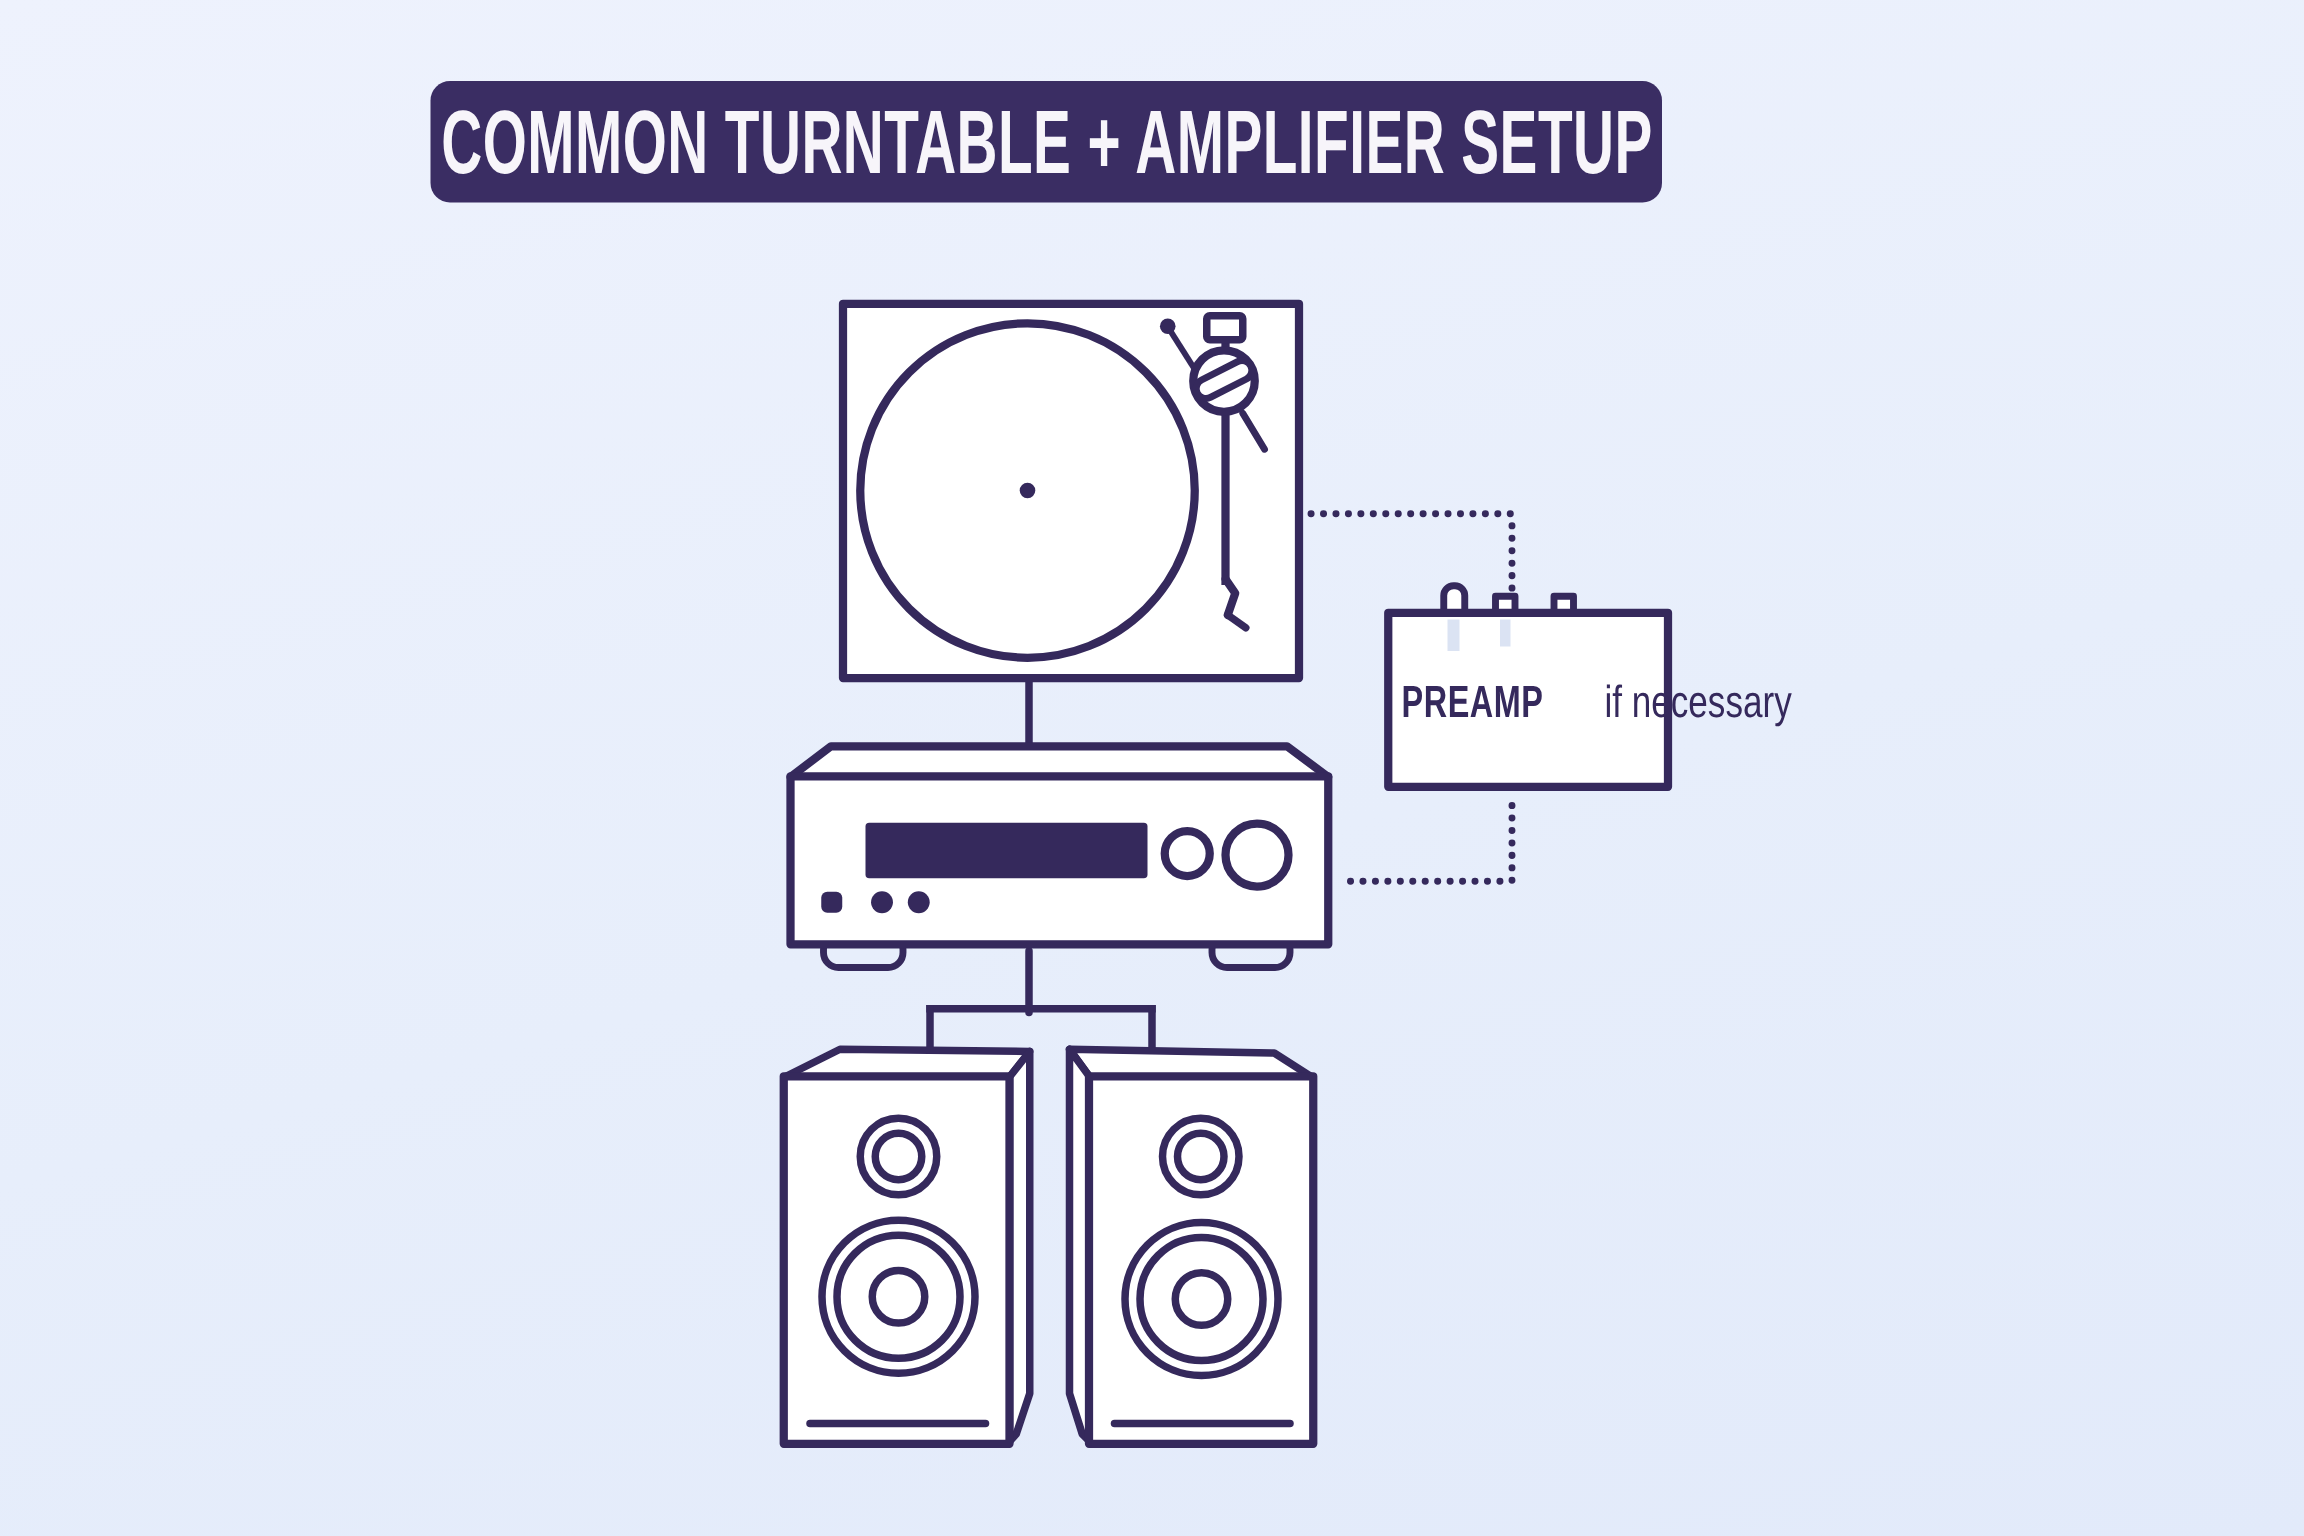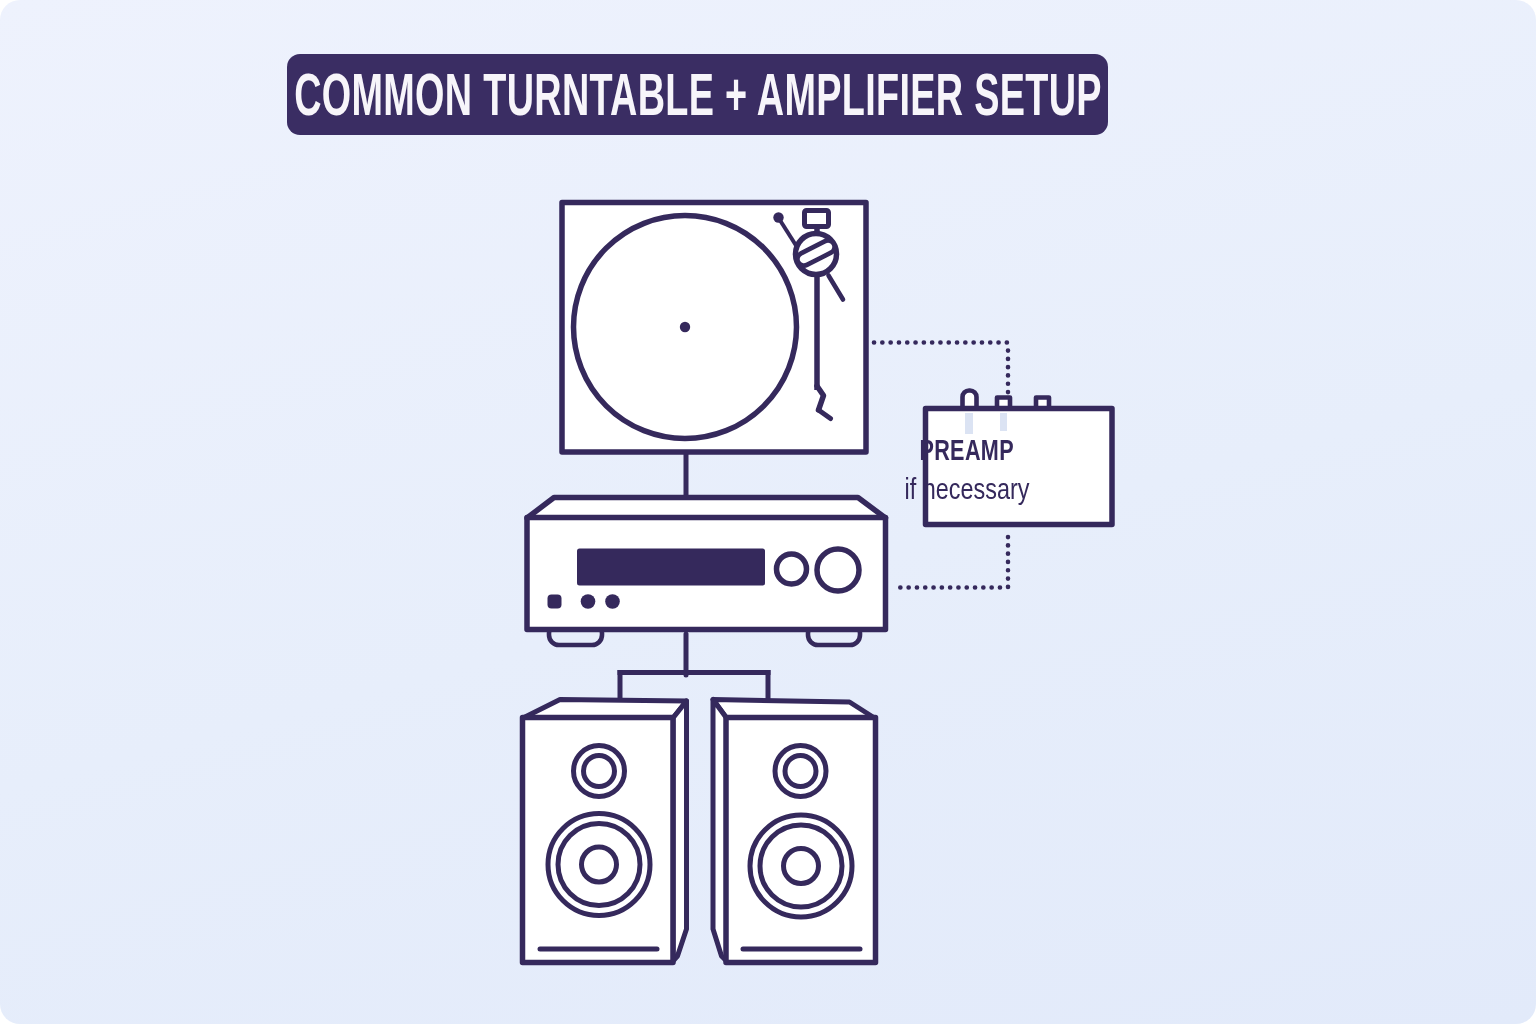--- a/index.html
+++ b/index.html
@@ -3,40 +3,40 @@
 <meta charset="utf-8">
 <style>
   html,body{margin:0;padding:0;}
   body{width:1536px;height:1024px;overflow:hidden;
        font-family:"Liberation Sans",sans-serif;}
   :root{
     --bg:#e7eefb; --line:#35295c; --banner-bg:#3a2d63;
     --banner-fg:#f7f5fa; --fill:#ffffff;
   }
   .canvas{position:relative;width:1536px;height:1024px;
-          background:linear-gradient(165deg,#eef2fd 0%,var(--bg) 55%,#e2eafa 100%);border-radius:20px;}
+          background:linear-gradient(165deg,#eef2fd 0%,var(--bg) 55%,#e2eafa 100%);}
   .diagram-svg{position:absolute;left:0;top:0;width:1536px;height:1024px;}
 
   
   .sw{stroke:var(--line);fill:var(--fill);stroke-linejoin:round;}
   .s {stroke:var(--line);fill:none;stroke-linejoin:round;}
   .f {fill:var(--line);stroke:none;}
   .rc{stroke-linecap:round;}
   .dot path{stroke:var(--line);fill:none;stroke-width:4.6;
             stroke-dasharray:.1 8.2;stroke-linecap:round;}
 
   .banner{position:absolute;left:287px;top:54px;width:821px;height:81px;
           background:var(--banner-bg);border-radius:13px;
           display:flex;align-items:center;justify-content:center;}
   .banner-text{font-weight:700;font-size:60px;color:var(--banner-fg);
                white-space:nowrap;letter-spacing:.5px;display:inline-block;
                transform:scaleX(.63);transform-origin:center;}
 
-  .preamp-label{position:absolute;left:873px;top:409px;width:188px;height:116px;
-                display:flex;flex-direction:column;align-items:center;
+  .preamp-label{position:absolute;left:970px;top:409px;width:188px;height:116px;
+                display:flex;flex-direction:row;align-items:center;
                 justify-content:center;gap:5px;padding-top:4px;box-sizing:border-box;
                 color:var(--line);pointer-events:none;}
   .preamp-name{font-weight:700;font-size:30px;letter-spacing:.5px;
                display:inline-block;transform:scaleX(.72);white-space:nowrap;}
   .preamp-note{font-weight:400;font-size:30px;display:inline-block;
                transform:scaleX(.78);white-space:nowrap;}
 </style>
 </head>
 <body>
 

